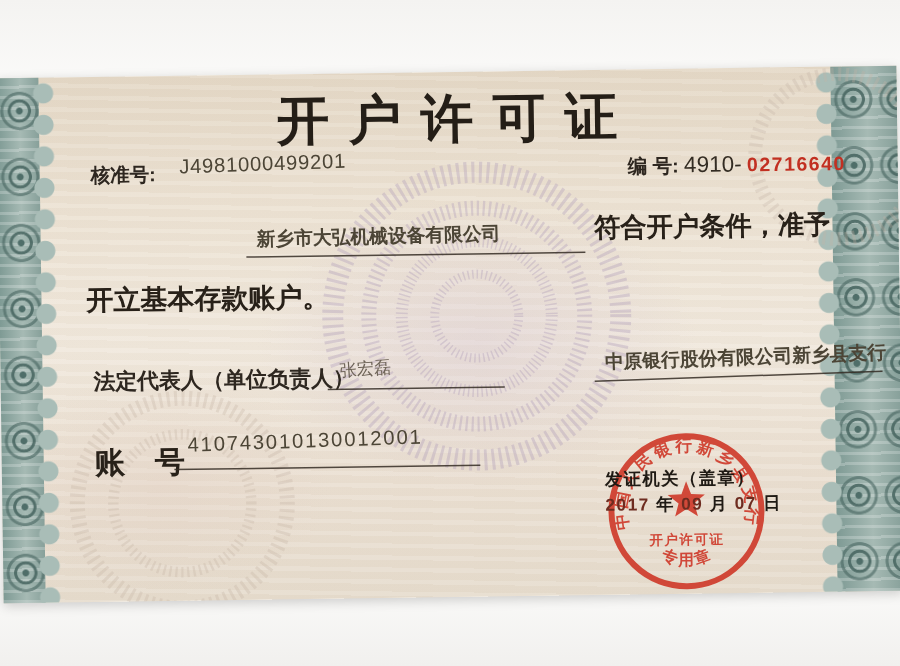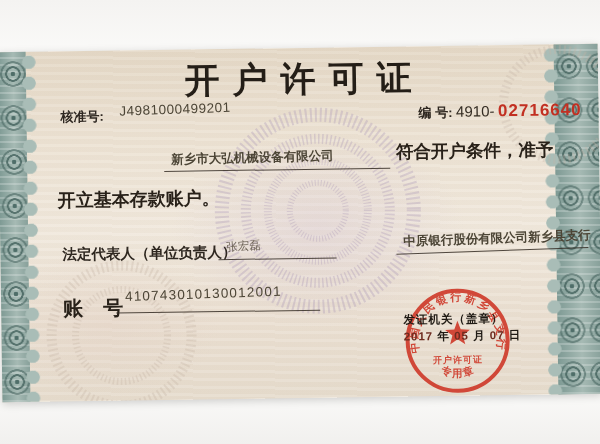--- a/index.html
+++ b/index.html
@@ -80,21 +80,21 @@
     </svg>
 
     <h1 class="title">开户许可证</h1>
 
     <div class="abs lbl" style="left:62px;top:57px;font-size:13px;">核准号:</div>
     <div class="abs fill" style="left:121px;top:52px;font-size:13.5px;letter-spacing:.5px;transform:rotate(-1.2deg);">J4981000499201</div>
 
     <div class="abs" style="left:420px;top:56px;font-size:13px;">
       <span class="lbl">编 号:</span>
       <span style="color:#332c23;font-size:15px;">4910-</span>
-      <span style="color:#c23022;font-weight:700;font-size:17px;letter-spacing:1px;">02716640</span>
+      <span style="color:#c23022;font-weight:700;font-size:13px;letter-spacing:1px;">02716640</span>
     </div>
 
     <div class="abs fill" style="left:172px;top:101px;font-size:12.5px;font-weight:600;transform:rotate(-0.6deg);">新乡市大弘机械设备有限公司</div>
     <div class="rule" style="left:165px;top:121px;width:226px;"></div>
     <div class="abs big" style="left:397px;top:93px;">符合开户条件，准予</div>
     <div class="abs big" style="left:58px;top:137px;font-size:18px;">开立基本存款账户。</div>
 
     <div class="abs lbl" style="left:62px;top:194px;font-size:14.5px;">法定代表人（单位负责人）</div>
     <div class="abs" style="left:226px;top:190px;font-size:11.5px;color:#6d6357;transform:rotate(-3deg);">张宏磊</div>
     <div class="rule" style="left:218px;top:210px;width:118px;"></div>
@@ -119,20 +119,20 @@
       <text x="55" y="77" font-size="9" font-weight="700" fill="#ce3424" text-anchor="middle" letter-spacing="1" font-family="Liberation Sans, DejaVu Sans, sans-serif">开户许可证</text>
       <text font-size="10.5" font-weight="700" fill="#ce3424" letter-spacing="1.5" font-family="Liberation Sans, DejaVu Sans, sans-serif">
         <textPath href="#arcBottom" startOffset="50%" text-anchor="middle">专用章</textPath>
       </text>
     </svg>
 
     <div class="abs issue" style="left:402px;top:266px;">发证机关（盖章）</div>
     <div class="abs issue" style="left:402px;top:283px;">
       <span class="datenum">2017</span>
       <span class="dateunit">年</span>
-      <span class="datenum">05</span>
+      <span class="datenum">09</span>
       <span class="dateunit">月</span>
       <span class="datenum">07</span>
       <span class="dateunit">日</span>
     </div>
 
   </div>
 </div>
 
 </body></html>

